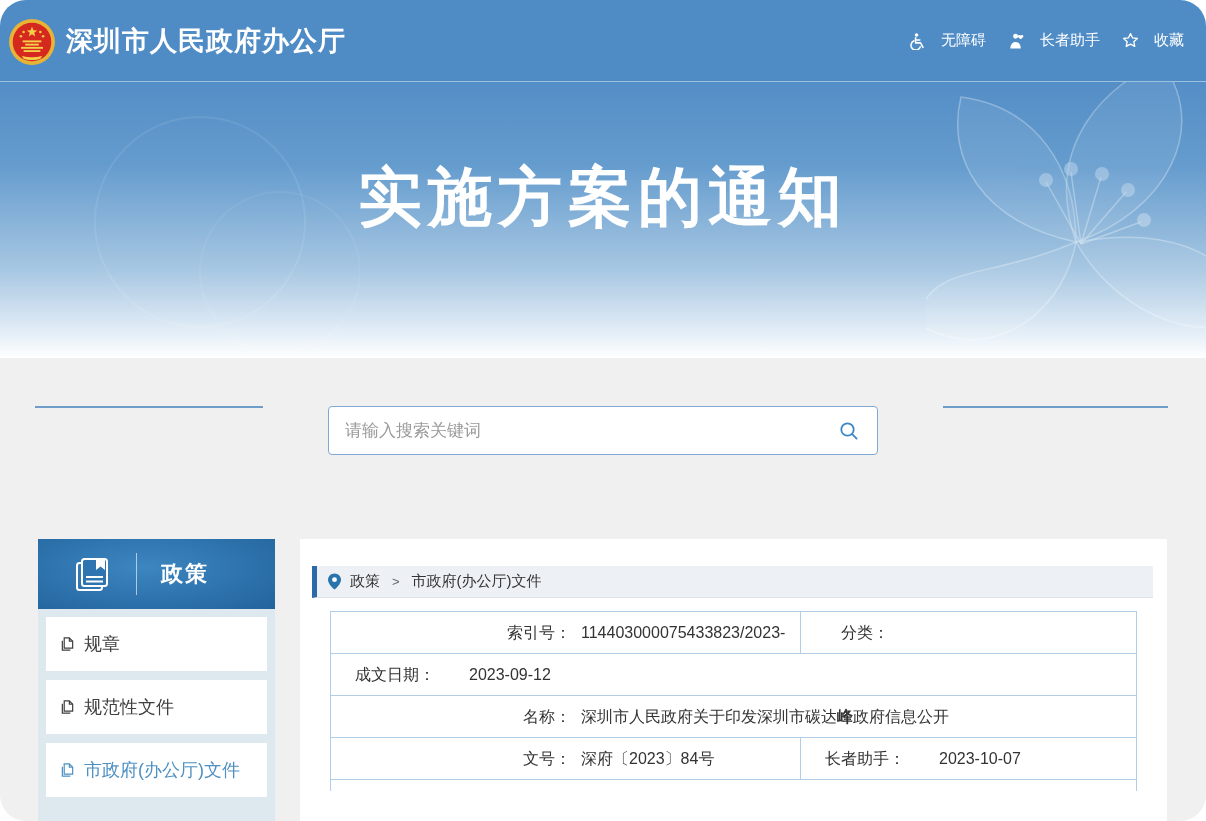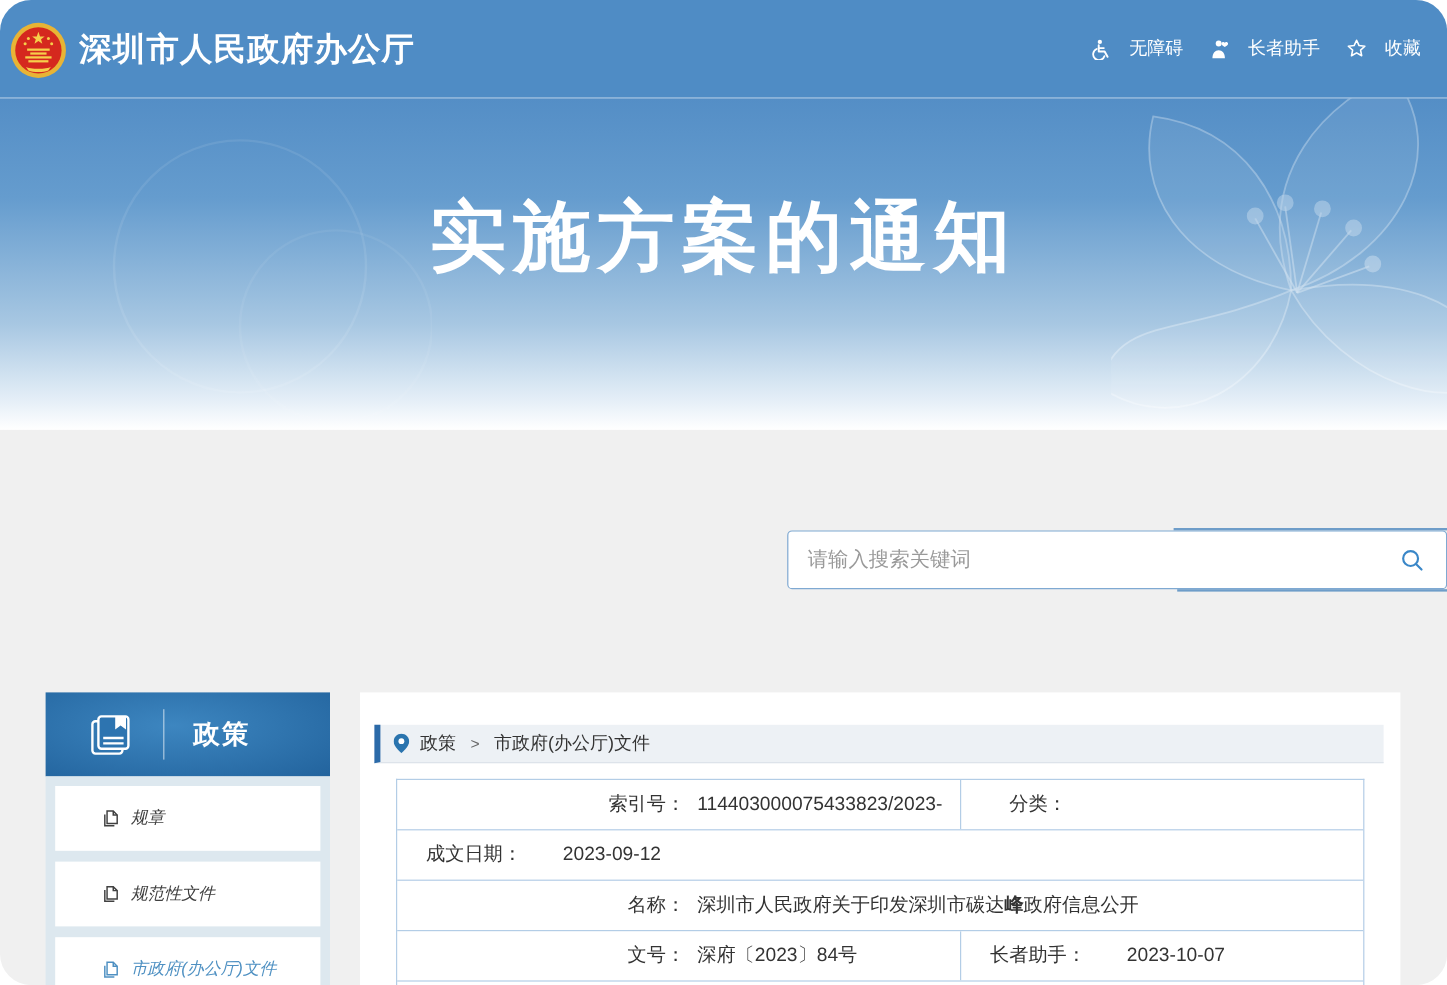--- a/index.html
+++ b/index.html
@@ -21,21 +21,21 @@
   
   .banner { position:relative; height:276px; overflow:hidden;
     background:linear-gradient(180deg,#548ec6 0%,#659cce 30%,#a7c7e2 68%,#e7f0f8 92%,#ffffff 100%); }
   .banner-title { position:relative; z-index:2; text-align:center; padding-top:72px;
     font-size:64px; font-weight:800; color:#fff; letter-spacing:6px; }
   .deco-flower { position:absolute; right:-20px; top:-10px; z-index:1; opacity:.55; }
   .deco-circle { position:absolute; left:40px; top:30px; z-index:1; opacity:.35; }
 
   
   .content { background:#f0f0f0; height:463px; }
-  .search-row { display:flex; align-items:flex-end; padding-top:82px;flex-direction:column; }
+  .search-row { display:flex; align-items:flex-start; padding-top:48px; }
   .hline { height:2px; background:#6e9dc9; }
   .hline-left { width:228px; margin-left:35px; }
   .hline-right { width:225px; margin-left:65px; }
   .searchbox { width:550px; height:49px; margin-left:65px; background:#fff;
     border:1px solid #7fa9d2; border-radius:4px; display:flex; align-items:center;
     padding:0 16px; }
   .searchbox input { flex:1; border:none; outline:none; font-size:17px; color:#333;
     font-family:inherit; background:transparent; }
   .searchbox input::placeholder { color:#9a9a9a; }
   .search-btn { background:none; border:none; cursor:pointer; padding:2px; display:flex; }
@@ -44,21 +44,21 @@
 
   
   .sidebar { width:237px; }
   .side-head { height:70px; display:flex; align-items:center;
     background:radial-gradient(ellipse at 45% 40%, #3d86c0 0%, #22639d 100%); }
   .side-head .book { margin-left:34px; }
   .side-head .vdiv { width:1px; height:42px; background:rgba(255,255,255,.6); margin:0 24px; }
   .side-head .side-title { color:#fff; font-size:22px; font-weight:bold; letter-spacing:2px; }
   .side-items { background:#dde8ef; padding:8px; min-height:300px; }
   .side-item { height:54px; background:#fff; margin-bottom:9px; display:flex;
-    align-items:center; padding-left:39px; font-size:14px; color:#404040; cursor:pointer;font-style:italic; }
+    align-items:center; padding-left:14px; font-size:18px; color:#404040; cursor:pointer; }
   .side-item svg { margin-right:9px; flex:none; }
   .side-item.active { color:#4e90c2; }
 
   
   .main { flex:1; background:#fff; min-height:400px; }
   .crumb { margin:27px 14px 0 12px; height:32px; background:#edf1f5;
     border-left:5px solid #2b6aa8; display:flex; align-items:center;
     padding-left:11px; font-size:15px; color:#333;
     border-bottom:1px solid #dde3ea; }
   .crumb .pin { margin-right:9px; display:flex; }

